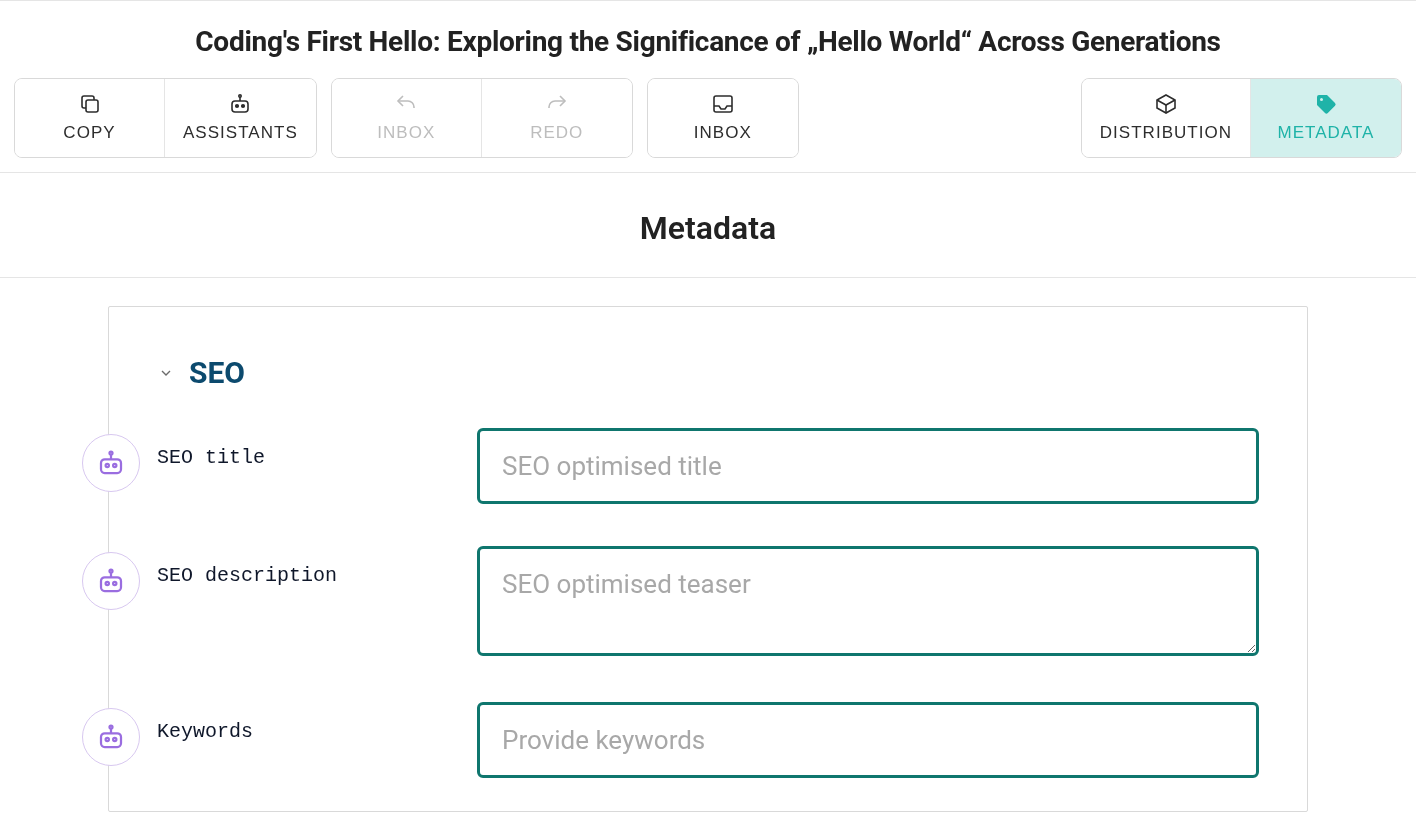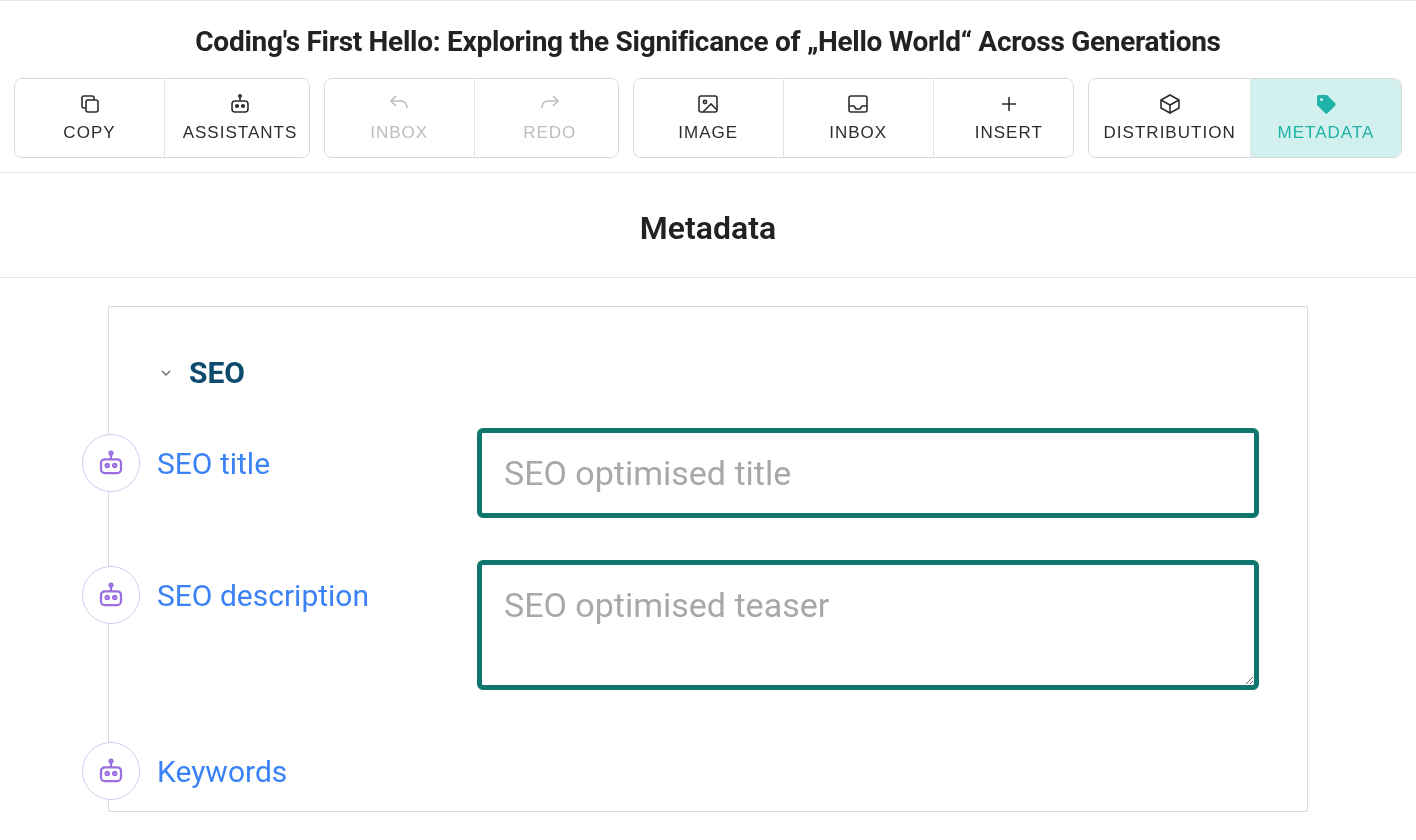--- a/index.html
+++ b/index.html
@@ -21,23 +21,23 @@
   .content { flex: 1; overflow: auto; padding: 28px 0; display: flex; justify-content: center; }
   .panel { width: 1200px; border: 1px solid #d9d9d9; border-radius: 2px; padding: 48px 48px 60px; position: relative; }
   .collapse-header { display: flex; align-items: center; gap: 14px; margin-bottom: 38px; cursor: pointer; }
   .collapse-header .chev { width: 18px; height: 18px; display: flex; align-items: center; justify-content: center; color: #6b6b6b; }
   .collapse-header .chev svg { width: 16px; height: 16px; stroke: currentColor; fill: none; stroke-width: 2; }
   .collapse-header h3 { font-size: 30px; font-weight: 700; color: #0c4a6e; }
   .field-row { display: flex; align-items: flex-start; gap: 30px; margin-bottom: 42px; position: relative; }
   .field-row:last-child { margin-bottom: 5px; }
   .assist-bubble { position: absolute; left: -75px; top: 6px; width: 58px; height: 58px; border: 1px solid #d8c8f0; border-radius: 50%; background: #fff; display: flex; align-items: center; justify-content: center; cursor: pointer; }
   .assist-bubble svg { width: 30px; height: 30px; stroke: #9a6de0; fill: none; stroke-width: 1.8; }
-  .field-label { width: 290px; font-size: 30px; color: #3b82f6; padding-top: 18px; }
+  .field-label { width: 290px; font-size: 20px; color: #0f172a; padding-top: 18px; font-family: Liberation Mono, monospace; }
   .field-input-wrap { flex: 1; }
-  .field-input, .field-textarea { width: 100%; border: 5px solid #0f766e; border-radius: 6px; padding: 20px 22px; font-size: 34px; color: #2d2d2d; font-family: inherit; background: #fff; }
+  .field-input, .field-textarea { width: 100%; border: 3px solid #0f766e; border-radius: 6px; padding: 20px 22px; font-size: 26px; color: #2d2d2d; font-family: inherit; background: #fff; }
   .field-input::placeholder, .field-textarea::placeholder { color: #a8a8a8; }
   .field-textarea { min-height: 110px; resize: vertical; }
 </style>
 </head>
 <body>
 
 <div class="page">
 
   <div class="title-bar">
     <h1>Coding's First Hello: Exploring the Significance of „Hello World“ Across Generations</h1>
@@ -87,42 +87,24 @@
         </span>
         <span>REDO</span>
       </button>
     </div>
 
     <div class="tb-group">
       <button class="tb-btn">
         <span class="icon">
           <svg viewBox="0 0 24 24">
               <rect x="3" y="4" width="18" height="16" rx="2"></rect>
-              <circle cx="9" cy="10" r="1.6"></circle>
-              <path d="M21 18l-6-6-8 8"></path>
-            </svg>
-        </span>
-        <span>IMAGE</span>
-      </button>
-      <button class="tb-btn">
-        <span class="icon">
-          <svg viewBox="0 0 24 24">
-              <rect x="3" y="4" width="18" height="16" rx="2"></rect>
               <path d="M3 14h5l2 3h4l2-3h5"></path>
             </svg>
         </span>
         <span>INBOX</span>
-      </button>
-      <button class="tb-btn">
-        <span class="icon">
-          <svg viewBox="0 0 24 24">
-              <path d="M12 5v14M5 12h14"></path>
-            </svg>
-        </span>
-        <span>INSERT</span>
       </button>
     </div>
 
     <div class="tb-group" style="margin-left:auto">
       <button class="tb-btn">
         <span class="icon">
           <svg viewBox="0 0 24 24">
               <path d="M12 3l9 5v8l-9 5-9-5V8l9-5z"></path>
               <path d="M3 8l9 5 9-5"></path>
               <path d="M12 13v8"></path>
@@ -193,18 +175,21 @@
         <div class="assist-bubble">
           <svg viewBox="0 0 24 24">
               <rect x="4" y="9" width="16" height="11" rx="3"></rect>
               <circle cx="9" cy="14" r="1.3"></circle>
               <circle cx="15" cy="14" r="1.3"></circle>
               <path d="M12 9V5"></path>
               <circle cx="12" cy="4" r="1.2"></circle>
             </svg>
         </div>
         <div class="field-label">Keywords</div>
+        <div class="field-input-wrap">
+          <input class="field-input" type="text" placeholder="Provide keywords" style="">
+        </div>
       </div>
 
     </div>
   </div>
 
 </div>
 
 </body></html>

